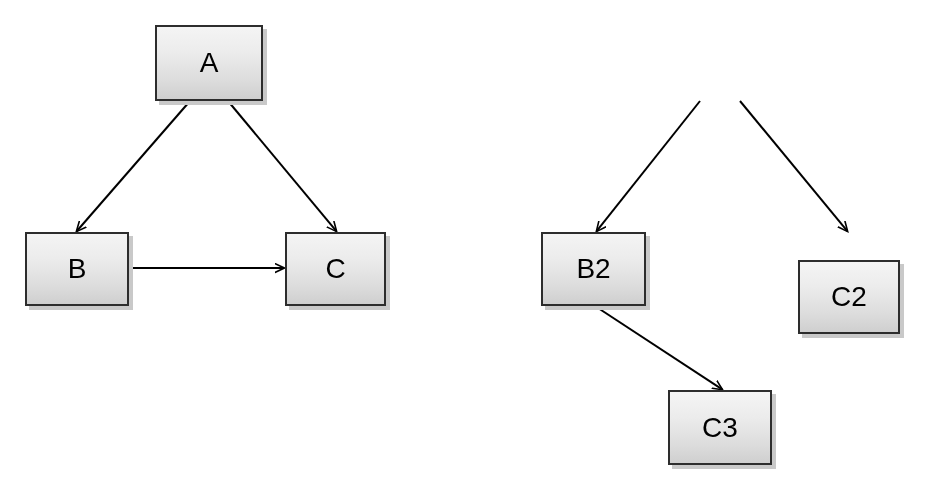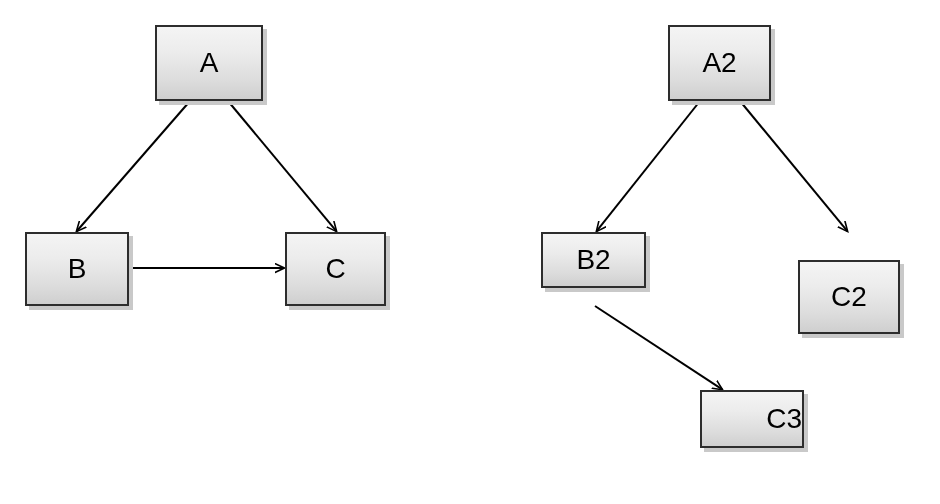--- a/index.html
+++ b/index.html
@@ -73,26 +73,23 @@
 
   <div class="node" style="left: 155px; top: 25px; width: 108px; height: 76px;">
     <span class="node-label">A</span>
   </div>
   <div class="node" style="left: 25px; top: 232px; width: 104px; height: 74px;">
     <span class="node-label">B</span>
   </div>
   <div class="node" style="left: 285px; top: 232px; width: 101px; height: 74px;">
     <span class="node-label">C</span>
   </div>
-  <div class="node" style="left: 668px; top: 25px; width: 103px; height: 76px;">
-    <span class="node-label">A2</span>
-  </div>
-  <div class="node" style="left: 541px; top: 232px; width: 105px; height: 56px;">
+  <div class="node" style="left: 541px; top: 232px; width: 105px; height: 74px;">
     <span class="node-label">B2</span>
   </div>
   <div class="node" style="left: 798px; top: 232px; width: 102px; height: 74px; margin-top: 28px;">
     <span class="node-label">C2</span>
   </div>
-  <div class="node" style="left: 700px; top: 390px; width: 104px; height: 58px; justify-content: flex-end;">
+  <div class="node" style="left: 668px; top: 390px; width: 104px; height: 75px;">
     <span class="node-label">C3</span>
   </div>
 
 </div>
 
 </body></html>

